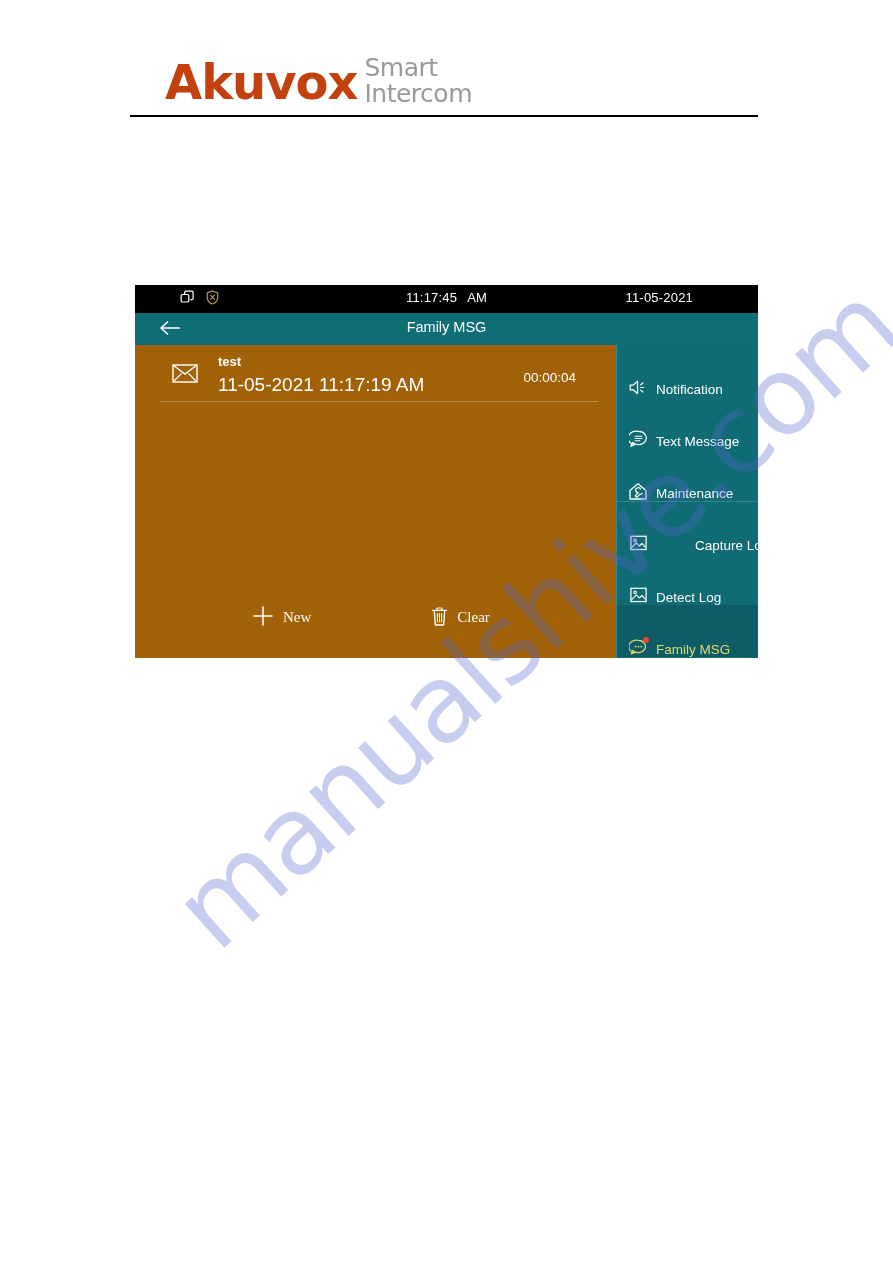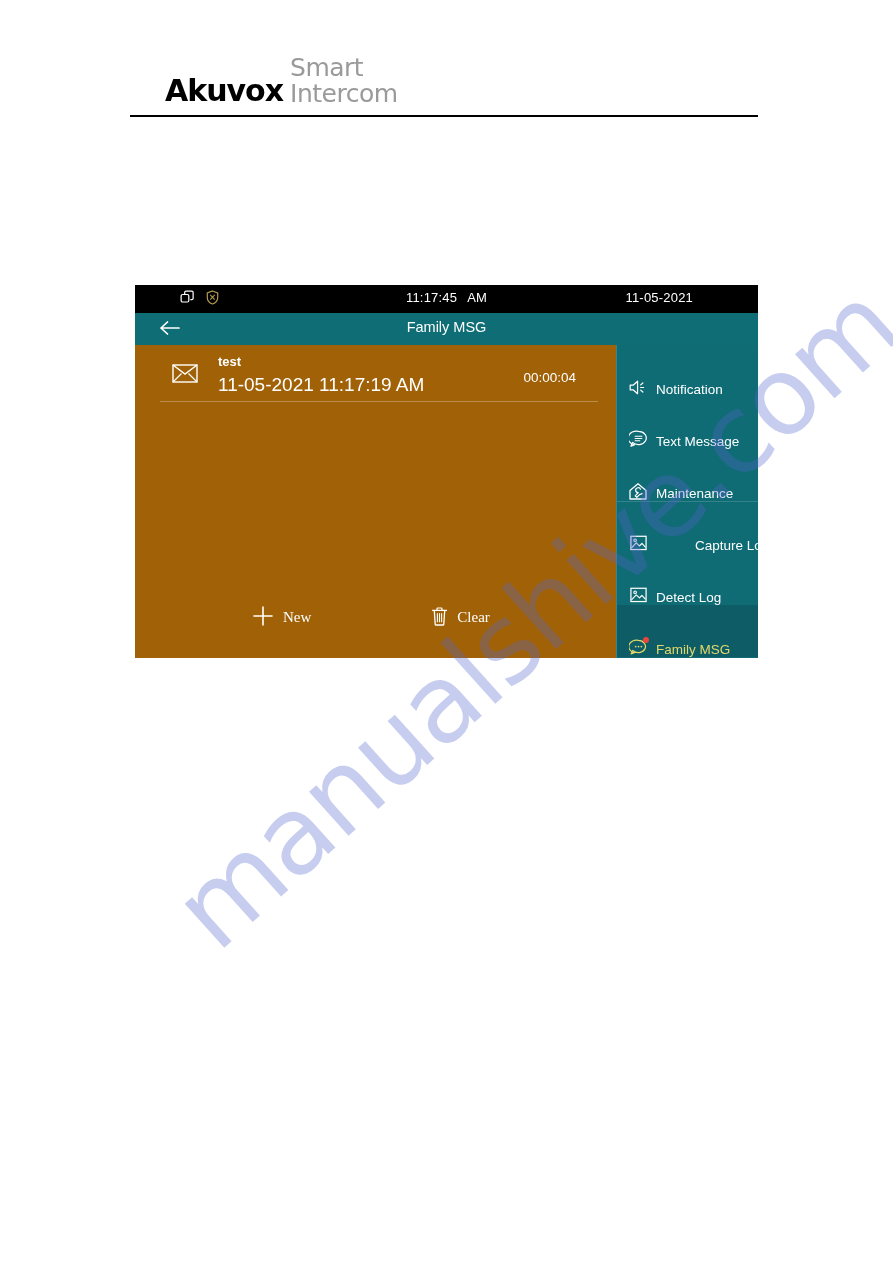--- a/index.html
+++ b/index.html
@@ -49,23 +49,23 @@
   }
   #logo-wrap {
     position: absolute;
     left: 35px;
     top: 0px;
     display: flex;
     align-items: flex-end;
   }
   #logo-akuvox {
     font-family: "DejaVu Sans", sans-serif;
-    font-size: 30px;
+    font-size: 48px;
     font-weight: bold;
-    color: #000000;
+    color: #c2410c;
     letter-spacing: -1px;
     line-height: 1;
     padding-bottom: 2px;
   }
   #logo-tagline {
     margin-left: 7px;
     line-height: 1.02;
     padding-bottom: 2px;
   }
   #logo-tagline div {

